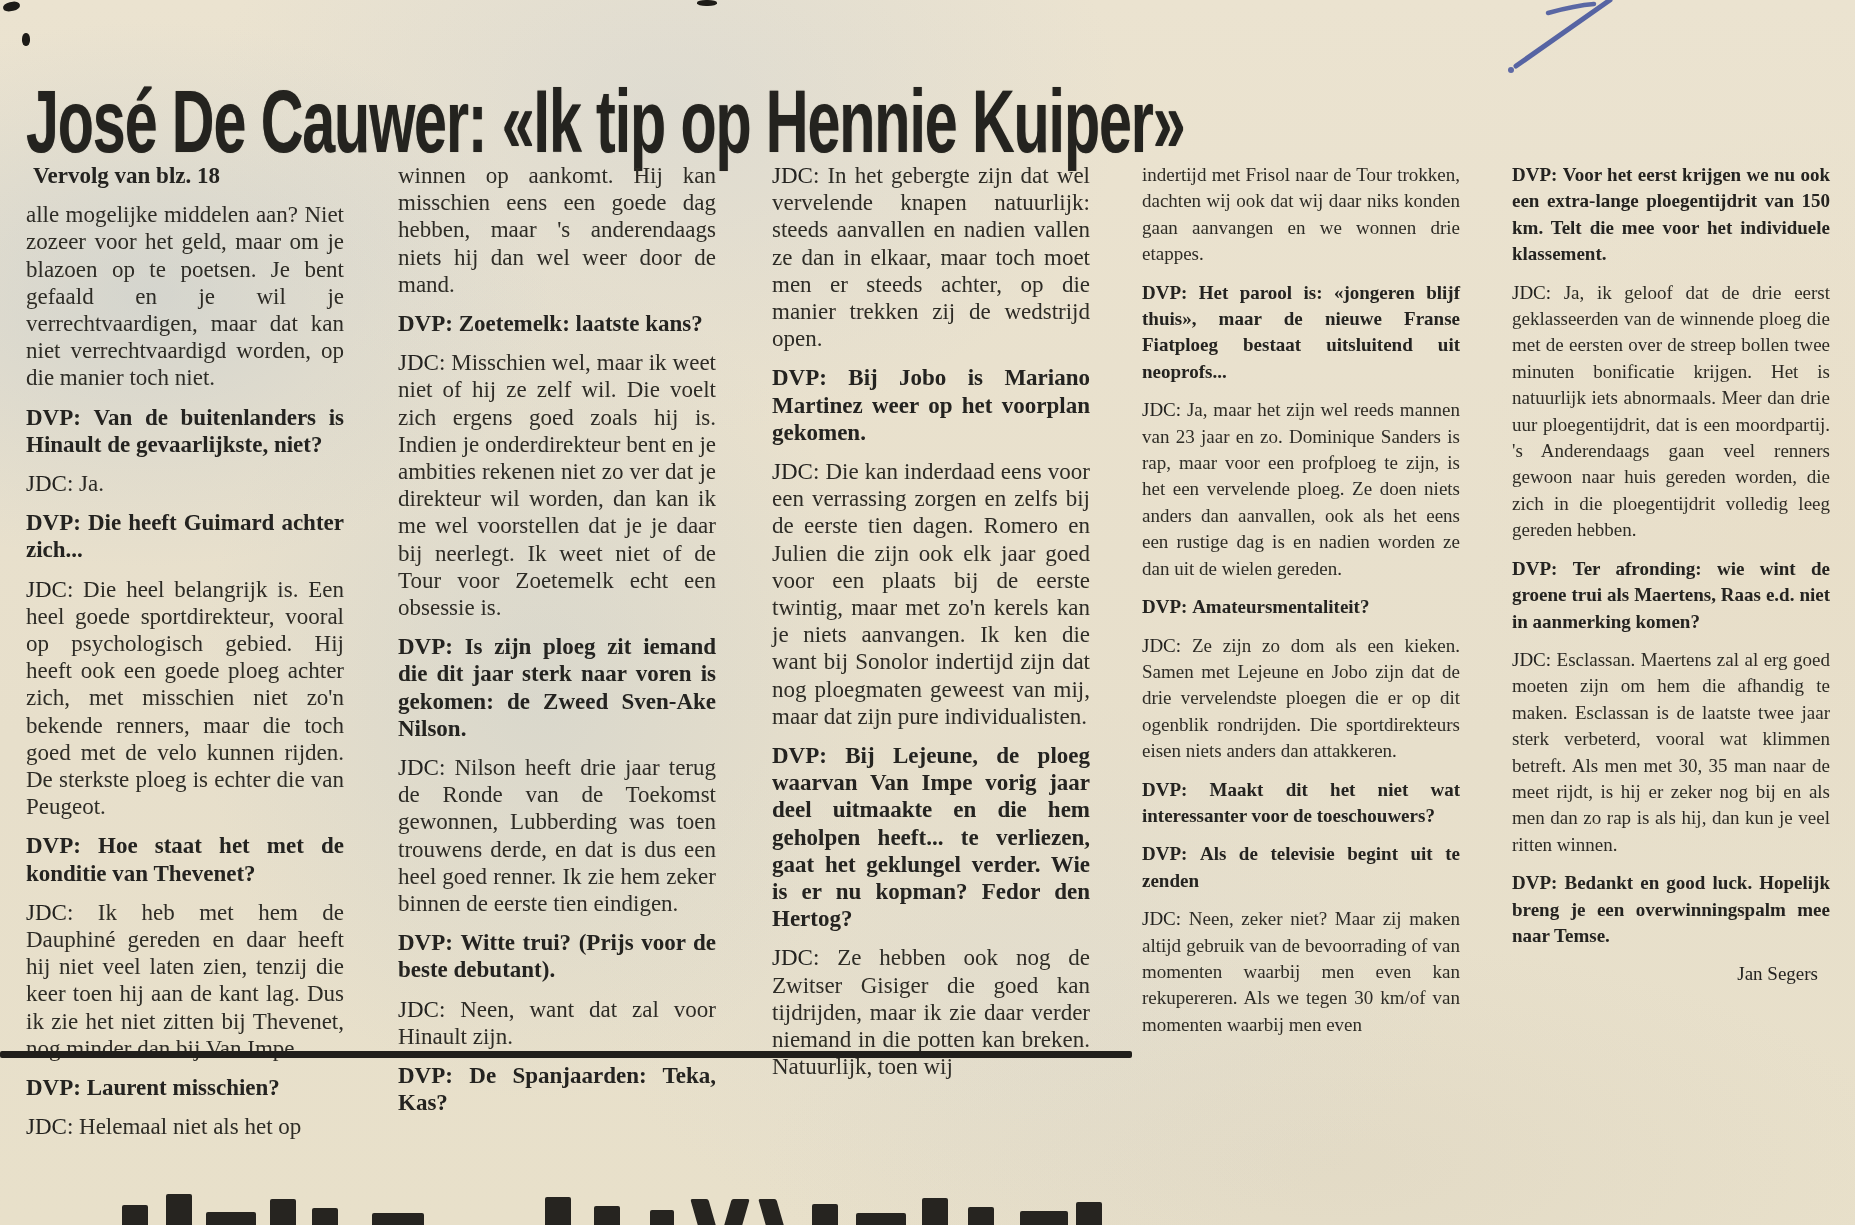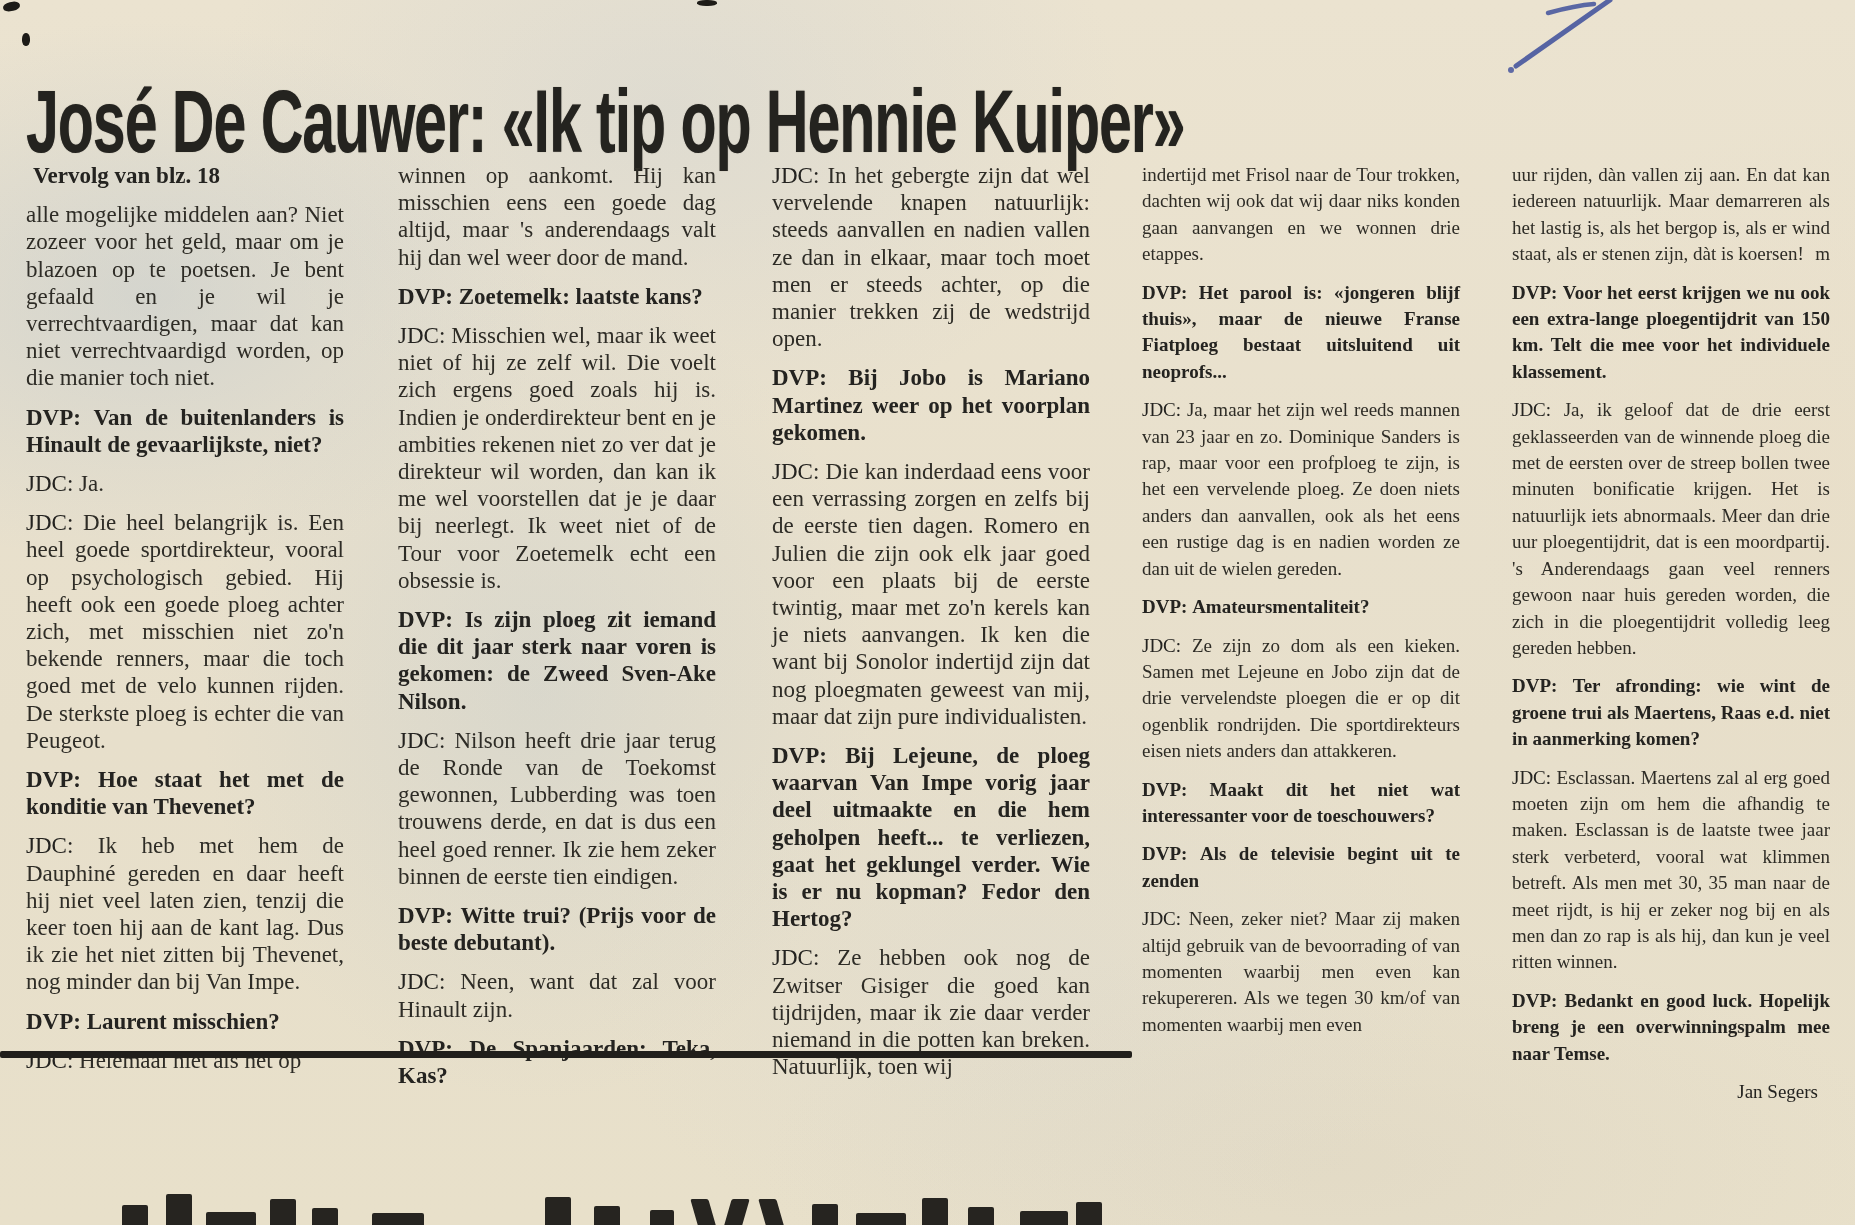--- a/index.html
+++ b/index.html
@@ -53,28 +53,29 @@
 <body>
 
 <h1 class="headline">José De Cauwer: «Ik tip op Hennie Kuiper»</h1>
 
 <main>
   <section class="col lg" style="left:14px">
       <p class="lead">Vervolg van blz. 18</p>
       <p class="p">alle mogelijke middelen aan? Niet zozeer voor het geld, maar om je blazoen op te poetsen. Je bent gefaald en je wil je verrechtvaardigen, maar dat kan niet verrechtvaardigd worden, op die manier toch niet.</p>
       <p class="q"><b>DVP: </b>Van de buitenlanders is Hinault de gevaarlijkste, niet?</p>
       <p class="a"><b>JDC: </b>Ja.</p>
+      <p class="q"><b>DVP: </b>Die heeft Guimard achter zich...</p>
       <p class="a"><b>JDC: </b>Die heel belangrijk is. Een heel goede sportdirekteur, vooral op psychologisch gebied. Hij heeft ook een goede ploeg achter zich, met misschien niet zo'n bekende renners, maar die toch goed met de velo kunnen rijden. De sterkste ploeg is echter die van Peugeot.</p>
       <p class="q"><b>DVP: </b>Hoe staat het met de konditie van Thevenet?</p>
       <p class="a"><b>JDC: </b>Ik heb met hem de Dauphiné gereden en daar heeft hij niet veel laten zien, tenzij die keer toen hij aan de kant lag. Dus ik zie het niet zitten bij Thevenet, nog minder dan bij Van Impe.</p>
       <p class="q"><b>DVP: </b>Laurent misschien?</p>
       <p class="a"><b>JDC: </b>Helemaal niet als het op</p>
     </section>
   <section class="col lg" style="left:386px">
-      <p class="p">winnen op aankomt. Hij kan misschien eens een goede dag altijd, maar 's anderendaags valt hij dan wel weer door de mand.</p>
+      <p class="p">winnen op aankomt. Hij kan misschien eens een goede dag hebben, maar 's anderendaags niets hij dan wel weer door de mand.</p>
       <p class="q"><b>DVP: </b>Zoetemelk: laatste kans?</p>
       <p class="a"><b>JDC: </b>Misschien wel, maar ik weet niet of hij ze zelf wil. Die voelt zich ergens goed zoals hij is. Indien je onderdirekteur bent en je ambities rekenen niet zo ver dat je direkteur wil worden, dan kan ik me wel voorstellen dat je je daar bij neerlegt. Ik weet niet of de Tour voor Zoetemelk echt een obsessie is.</p>
       <p class="q"><b>DVP: </b>Is zijn ploeg zit iemand die dit jaar sterk naar voren is gekomen: de Zweed Sven-Ake Nilson.</p>
       <p class="a"><b>JDC: </b>Nilson heeft drie jaar terug de Ronde van de Toekomst gewonnen, Lubberding was toen trouwens derde, en dat is dus een heel goed renner. Ik zie hem zeker binnen de eerste tien eindigen.</p>
       <p class="q"><b>DVP: </b>Witte trui? (Prijs voor de beste debutant).</p>
       <p class="a"><b>JDC: </b>Neen, want dat zal voor Hinault zijn.</p>
       <p class="q"><b>DVP: </b>De Spanjaarden: Teka, Kas?</p>
     </section>
   <section class="col lg" style="left:760px">
       <p class="a"><b>JDC: </b>In het gebergte zijn dat wel vervelende knapen natuurlijk: steeds aanvallen en nadien vallen ze dan in elkaar, maar toch moet men er steeds achter, op die manier trekken zij de wedstrijd open.</p>
@@ -87,21 +88,20 @@
       <p class="p">indertijd met Frisol naar de Tour trokken, dachten wij ook dat wij daar niks konden gaan aanvangen en we wonnen drie etappes.</p>
       <p class="q"><b>DVP: </b>Het parool is: «jongeren blijf thuis», maar de nieuwe Franse Fiatploeg bestaat uitsluitend uit neoprofs...</p>
       <p class="a"><b>JDC: </b>Ja, maar het zijn wel reeds mannen van 23 jaar en zo. Dominique Sanders is rap, maar voor een profploeg te zijn, is het een vervelende ploeg. Ze doen niets anders dan aanvallen, ook als het eens een rustige dag is en nadien worden ze dan uit de wielen gereden.</p>
       <p class="q"><b>DVP: </b>Amateursmentaliteit?</p>
       <p class="a"><b>JDC: </b>Ze zijn zo dom als een kieken. Samen met Lejeune en Jobo zijn dat de drie vervelendste ploegen die er op dit ogenblik rondrijden. Die sportdirekteurs eisen niets anders dan attakkeren.</p>
       <p class="q"><b>DVP: </b>Maakt dit het niet wat interessanter voor de toeschouwers?</p>
       <p class="q"><b>DVP: </b>Als de televisie begint uit te zenden</p>
       <p class="a"><b>JDC: </b>Neen, zeker niet? Maar zij maken altijd gebruik van de bevoorrading of van momenten waarbij men even kan rekupereren. Als we tegen 30 km/of van momenten waarbij men even</p>
     </section>
   <section class="col sm" style="left:1500px">
-      <p class="p">uur rijden, dàn vallen zij aan. En dat kan iedereen natuurlijk. Maar demarreren als het lastig is, als het bergop is, als er wind staat, als er stenen zijn, dàt is koersen!<span class="stray">m</span></p>
       <p class="q"><b>DVP: </b>Voor het eerst krijgen we nu ook een extra-lange ploegentijdrit van 150 km. Telt die mee voor het individuele klassement.</p>
       <p class="a"><b>JDC: </b>Ja, ik geloof dat de drie eerst geklasseerden van de winnende ploeg die met de eersten over de streep bollen twee minuten bonificatie krijgen. Het is natuurlijk iets abnormaals. Meer dan drie uur ploegentijdrit, dat is een moordpartij. 's Anderendaags gaan veel renners gewoon naar huis gereden worden, die zich in die ploegentijdrit volledig leeg gereden hebben.</p>
       <p class="q"><b>DVP: </b>Ter afronding: wie wint de groene trui als Maertens, Raas e.d. niet in aanmerking komen?</p>
       <p class="a"><b>JDC: </b>Esclassan. Maertens zal al erg goed moeten zijn om hem die afhandig te maken. Esclassan is de laatste twee jaar sterk verbeterd, vooral wat klimmen betreft. Als men met 30, 35 man naar de meet rijdt, is hij er zeker nog bij en als men dan zo rap is als hij, dan kun je veel ritten winnen.</p>
       <p class="q"><b>DVP: </b>Bedankt en good luck. Hopelijk breng je een overwinningspalm mee naar Temse.</p>
       <p class="byline">Jan Segers</p>
     </section>
 </main>
 
 <div class="rule"></div>

